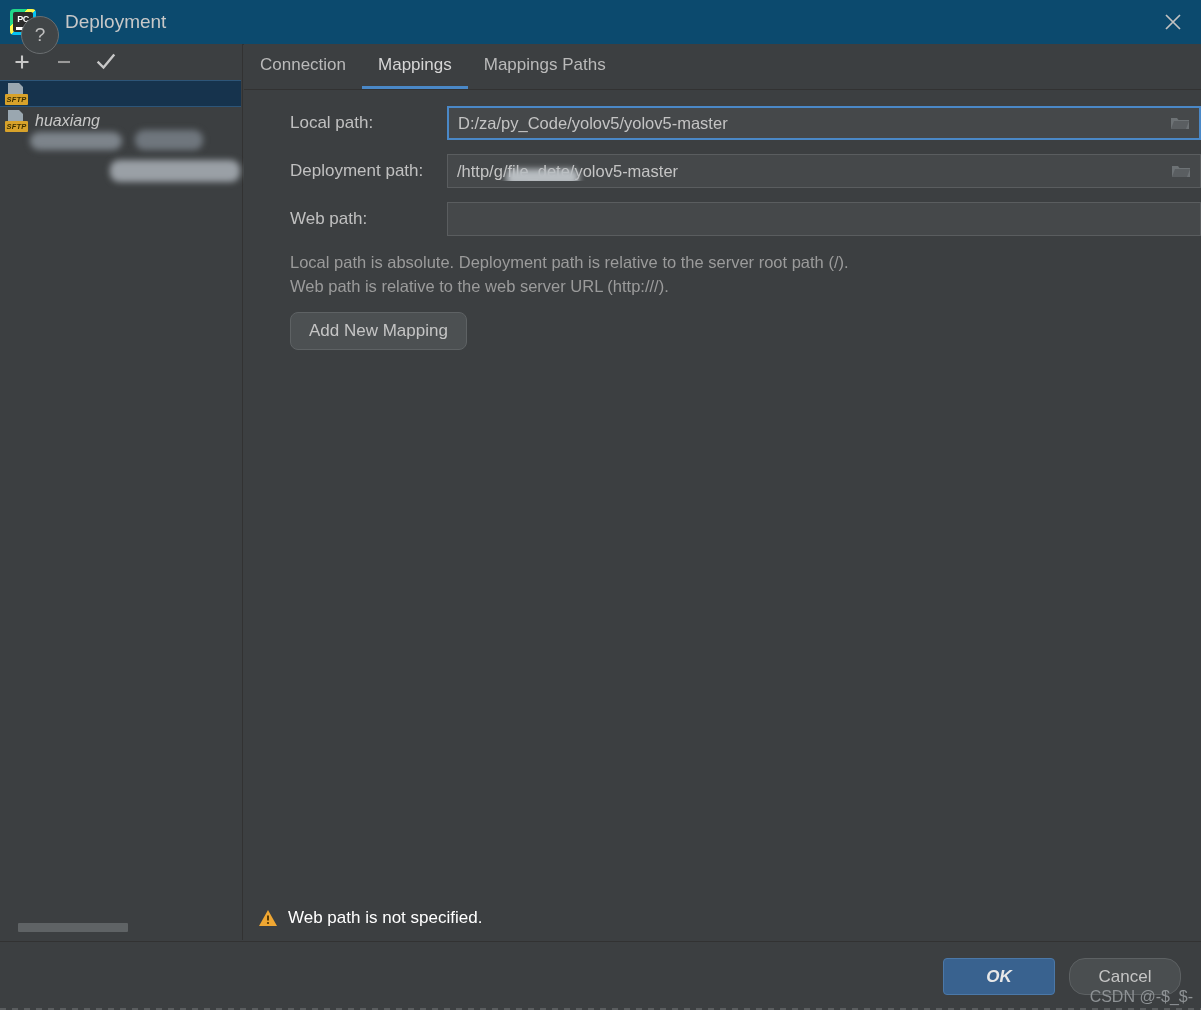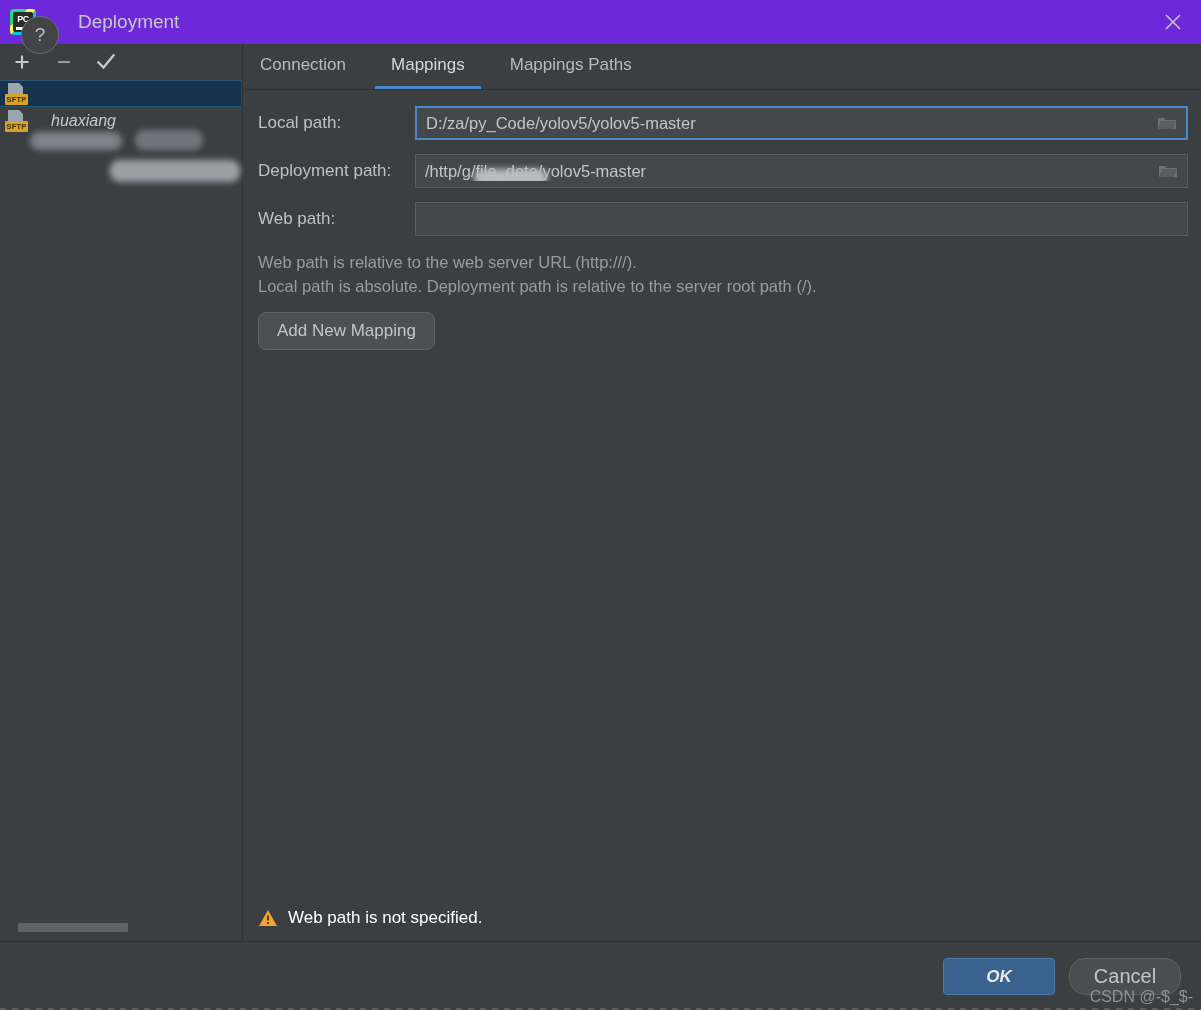--- a/index.html
+++ b/index.html
@@ -17,25 +17,24 @@
     background: #3c3f41;
     overflow: hidden;
     color: #bbbbbb;
   }
 
   
   .titlebar {
     position: absolute;
     left: 0; top: 0;
     width: 1201px; height: 44px;
-    background: #6d28d9;
+    background: #0c4a6e;
     border-bottom: 1px solid #323232;
     display: flex;
     align-items: center;
-    gap: 13px;
   }
   .pc-logo {
     width: 26px; height: 26px;
     margin-left: 10px;
     position: relative;
     border-radius: 4px;
     background: linear-gradient(135deg, #21d789 0%, #21d789 34%, #fcf84a 34%, #fcf84a 50%, #07c3f2 50%, #07c3f2 70%, #21d789 70%);
     overflow: hidden;
     flex: none;
   }
@@ -121,21 +120,22 @@
   .list-item.selected {
     background: #16334d;
     border-top: 1px solid #2d5578;
     border-bottom: 1px solid #2d5578;
     box-sizing: border-box;
   }
   .sftp-icon {
     position: relative;
     width: 24px; height: 24px;
     flex: none;
-    margin-right: 22px;
+    margin-right: 6px;
+    font-style: italic;
   }
   .sftp-icon .page {
     position: absolute;
     left: 3px; top: 1px;
     width: 15px; height: 15px;
     background: #9aa7b0;
     clip-path: polygon(0 0, 70% 0, 100% 30%, 100% 100%, 0 100%);
   }
   .sftp-icon .badge {
     position: absolute;
@@ -192,42 +192,42 @@
     height: 896px;
     background: #3c3f41;
   }
   .tabs {
     height: 46px;
     display: flex;
     align-items: flex-start;
     border-bottom: 1px solid #323232;
     position: relative;
     box-sizing: border-box;
-    gap: 13px;
   }
   .tab {
     font-size: 17px;
     color: #bababa;
     padding: 11px 16px 0 16px;
     cursor: pointer;
     height: 45px;
     box-sizing: border-box;
     position: relative;
   }
   .tab.active { color: #d6d6d6; }
   .tab.active::after {
     content: "";
     position: absolute;
     left: 0; right: 0; bottom: 0;
     height: 3px;
     background: #4a88c7;
   }
 
   .form {
-    padding: 16px 0 0 0;
+    padding: 16px 0 0 12px;
+    margin-left: 20px;
   }
   .frow {
     display: flex;
     align-items: center;
     margin-bottom: 14px;
     padding-left: 14px;
   }
   .flabel {
     font-size: 17px;
     color: #c0c0c0;
@@ -348,21 +348,21 @@
     font-style: italic;
   }
   .cancel-btn {
     position: absolute;
     left: 1069px; top: 958px;
     width: 110px; height: 35px;
     background: #4a4e50;
     border: 1px solid #5d6163;
     border-radius: 16px;
     color: #c5c5c5;
-    font-size: 20px;
+    font-size: 17px;
     display: flex;
     align-items: center;
     justify-content: center;
     cursor: pointer;
   }
   .watermark {
     position: absolute;
     right: 8px;
     top: 988px;
     font-size: 16px;
@@ -478,22 +478,22 @@
       </div>
 
       <div class="frow">
         <div class="flabel">Web path:</div>
         <div class="fieldwrap plain">
           <div class="fval" placeholder=""></div>
         </div>
       </div>
 
       <div class="hint">
+        <div>Local path is absolute. Deployment path is relative to the server root path (/).</div>
         <div>Web path is relative to the web server URL (http:///).</div>
-        <div>Local path is absolute. Deployment path is relative to the server root path (/).</div>
       </div>
 
       <div class="addbtn">Add New Mapping</div>
     </div>
 
     <div class="warning">
       <svg width="20" height="18" viewBox="0 0 20 18">
         <path d="M10 1 L19 17 H1 Z" fill="#f0a732"></path>
         <path d="M10 6.5 V11.5" stroke="#4a3000" stroke-width="1.8"></path>
         <circle cx="10" cy="14" r="1.1" fill="#4a3000"></circle>

